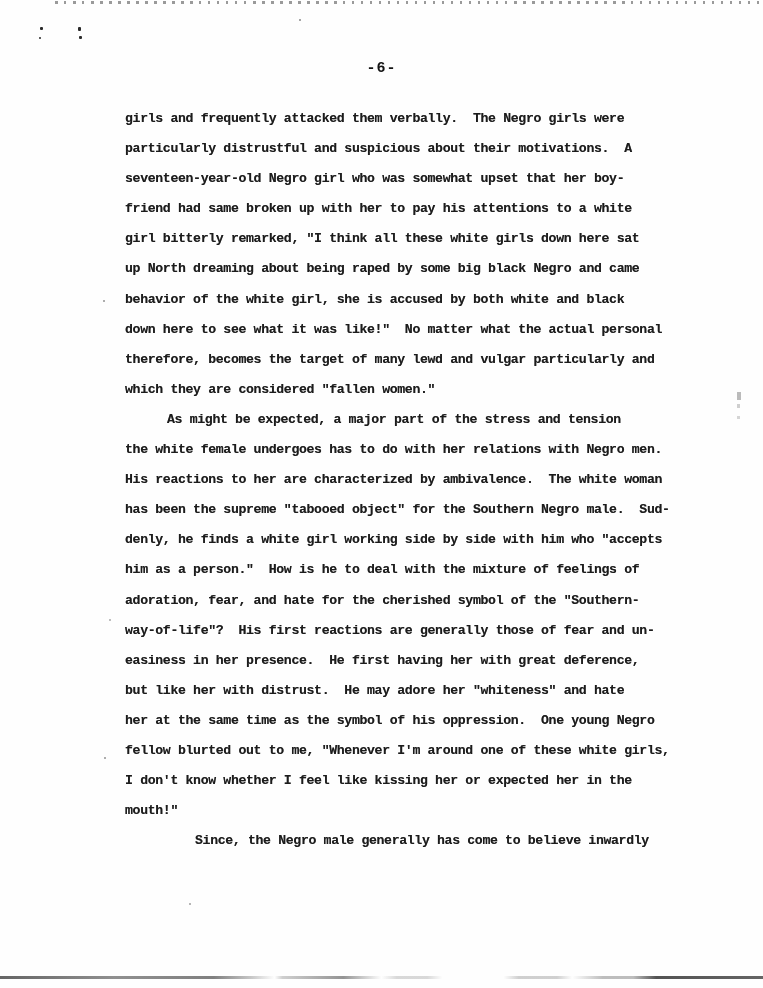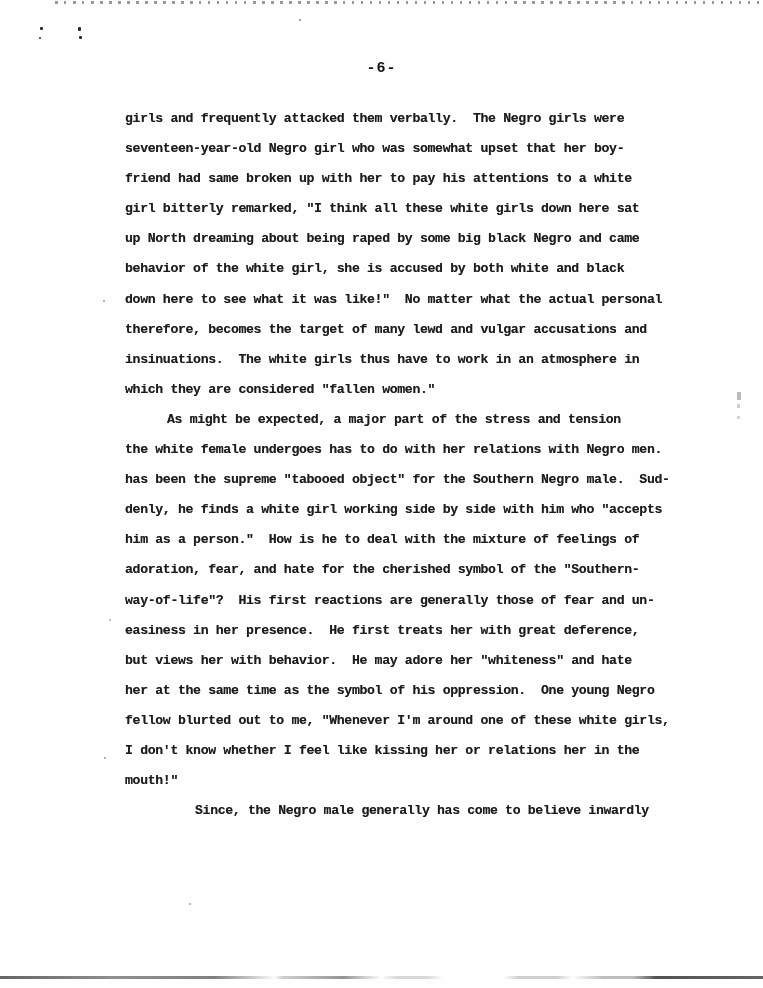--- a/index.html
+++ b/index.html
@@ -102,43 +102,44 @@
   <div class="speck sp6"></div>
   <div class="speck sp7"></div>
   <div class="speck sp8"></div>
   <div class="speck sp9"></div>
 
   <div class="page-number">-6-</div>
 
   <div class="body-text" id="body-container">
       <div>
         <div class="line indent-none">girls and frequently attacked them verbally.  The Negro girls were</div>
+        <div class="line indent-none">particularly distrustful and suspicious about their motivations.  A</div>
         <div class="line indent-none">seventeen-year-old Negro girl who was somewhat upset that her boy-</div>
         <div class="line indent-none">friend had same broken up with her to pay his attentions to a white</div>
         <div class="line indent-none">girl bitterly remarked, "I think all these white girls down here sat</div>
         <div class="line indent-none">up North dreaming about being raped by some big black Negro and came</div>
         <div class="line indent-none">behavior of the white girl, she is accused by both white and black</div>
         <div class="line indent-none">down here to see what it was like!"  No matter what the actual personal</div>
-        <div class="line indent-none">therefore, becomes the target of many lewd and vulgar accusations and</div>
-        <div class="line indent-none">insinuations.  The white girls thus have to work in an atmosphere in</div>
+        <div class="line indent-none">therefore, becomes the target of many lewd and vulgar particularly and</div>
         <div class="line indent-none">which they are considered "fallen women."</div>
       </div>
       <div>
         <div class="line indent-small">As might be expected, a major part of the stress and tension</div>
         <div class="line indent-none">the white female undergoes has to do with her relations with Negro men.</div>
+        <div class="line indent-none">His reactions to her are characterized by ambivalence.  The white woman</div>
         <div class="line indent-none">has been the supreme "tabooed object" for the Southern Negro male.  Sud-</div>
         <div class="line indent-none">denly, he finds a white girl working side by side with him who "accepts</div>
         <div class="line indent-none">him as a person."  How is he to deal with the mixture of feelings of</div>
         <div class="line indent-none">adoration, fear, and hate for the cherished symbol of the "Southern-</div>
         <div class="line indent-none">way-of-life"?  His first reactions are generally those of fear and un-</div>
-        <div class="line indent-none">easiness in her presence.  He first treats her with great deference,</div>
-        <div class="line indent-none">but views her with behavior.  He may adore her "whiteness" and hate</div>
+        <div class="line indent-none">easiness in her presence.  He first having her with great deference,</div>
+        <div class="line indent-none">but like her with distrust.  He may adore her "whiteness" and hate</div>
         <div class="line indent-none">her at the same time as the symbol of his oppression.  One young Negro</div>
         <div class="line indent-none">fellow blurted out to me, "Whenever I'm around one of these white girls,</div>
-        <div class="line indent-none">I don't know whether I feel like kissing her or relations her in the</div>
+        <div class="line indent-none">I don't know whether I feel like kissing her or expected her in the</div>
         <div class="line indent-none">mouth!"</div>
       </div>
       <div>
         <div class="line indent-large">Since, the Negro male generally has come to believe inwardly</div>
       </div>
     </div>
 
   <div class="right-mark">
     <span class="rm1"></span>
       <span class="rm2"></span>

